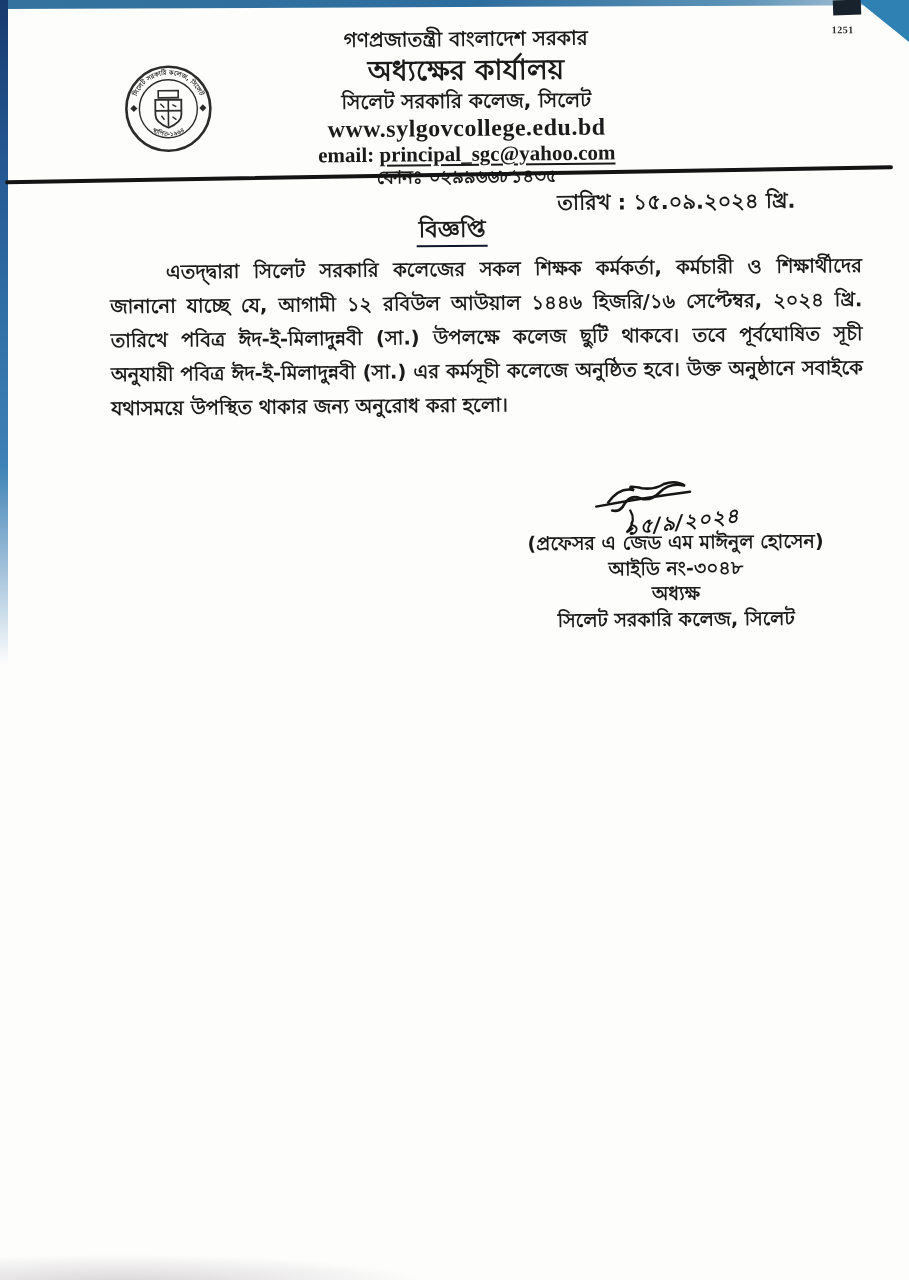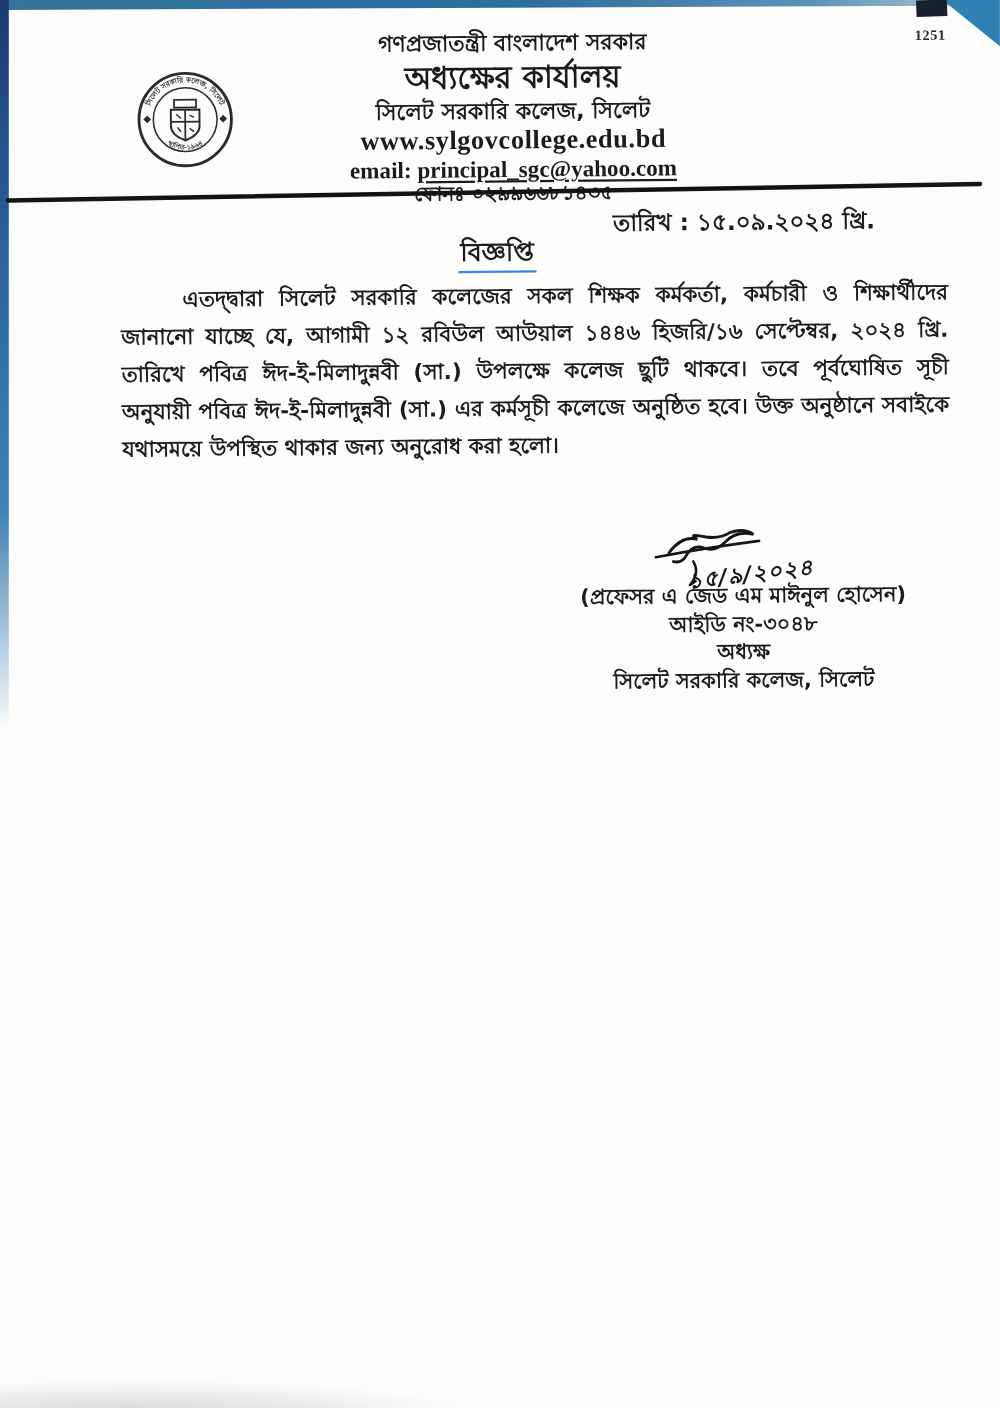--- a/index.html
+++ b/index.html
@@ -29,21 +29,21 @@
     background:#18222c;transform:rotate(-2deg);
   }
   .bottom-smudge{
     position:absolute;bottom:0;left:0;width:430px;height:26px;
     background:radial-gradient(ellipse at 28% 115%,rgba(120,108,118,0.28),rgba(120,108,118,0) 70%);
   }
   
   .sheet{position:absolute;inset:0;transform:rotate(-0.55deg);transform-origin:50% 38%;}
   .scan-number{
     position:absolute;left:836px;top:28px;
-    font-family:"Liberation Serif",serif;font-size:13px;font-weight:bold;color:#2a2a2a;
+    font-family:"Liberation Serif",serif;font-size:10px;font-weight:bold;color:#2a2a2a;
     letter-spacing:0.5px;
   }
   
   .letterhead{position:absolute;left:230px;top:26px;width:480px;text-align:center;}
   .lh-govt{font-size:20px;font-weight:bold;line-height:26px;}
   .lh-office{font-size:28px;font-weight:bold;line-height:34px;margin-top:2px;}
   .lh-college{font-size:20px;font-weight:bold;line-height:27px;}
   .lh-web{font-family:"Liberation Serif",serif;font-size:24px;font-weight:bold;line-height:27px;letter-spacing:0.5px;}
   .lh-email{font-family:"Liberation Serif",serif;font-size:21px;font-weight:bold;line-height:24px;}
   .lh-email .u{text-decoration:underline;text-underline-offset:3px;}
@@ -57,21 +57,21 @@
   }
   .date-line{
     position:absolute;left:560px;top:188px;width:280px;text-align:left;
     font-size:21px;font-weight:bold;
   }
   .notice-title{
     position:absolute;left:0;top:211px;width:909px;text-align:center;
   }
   .notice-title span{
     font-size:23px;font-weight:bold;
-    border-bottom:2px solid #3b82f6;padding:0 2px 3px 2px;
+    border-bottom:2px solid #0f172a;padding:0 2px 3px 2px;
   }
   .body-text{
     position:absolute;left:112px;top:253px;width:752px;
     font-size:19.5px;font-weight:bold;line-height:34px;
     text-align:justify;text-indent:56px;
   }
   
   .sig-scribble{position:absolute;left:590px;top:478px;width:145px;height:62px;}
   .sig-handdate{
     position:absolute;left:625px;top:508px;width:130px;

